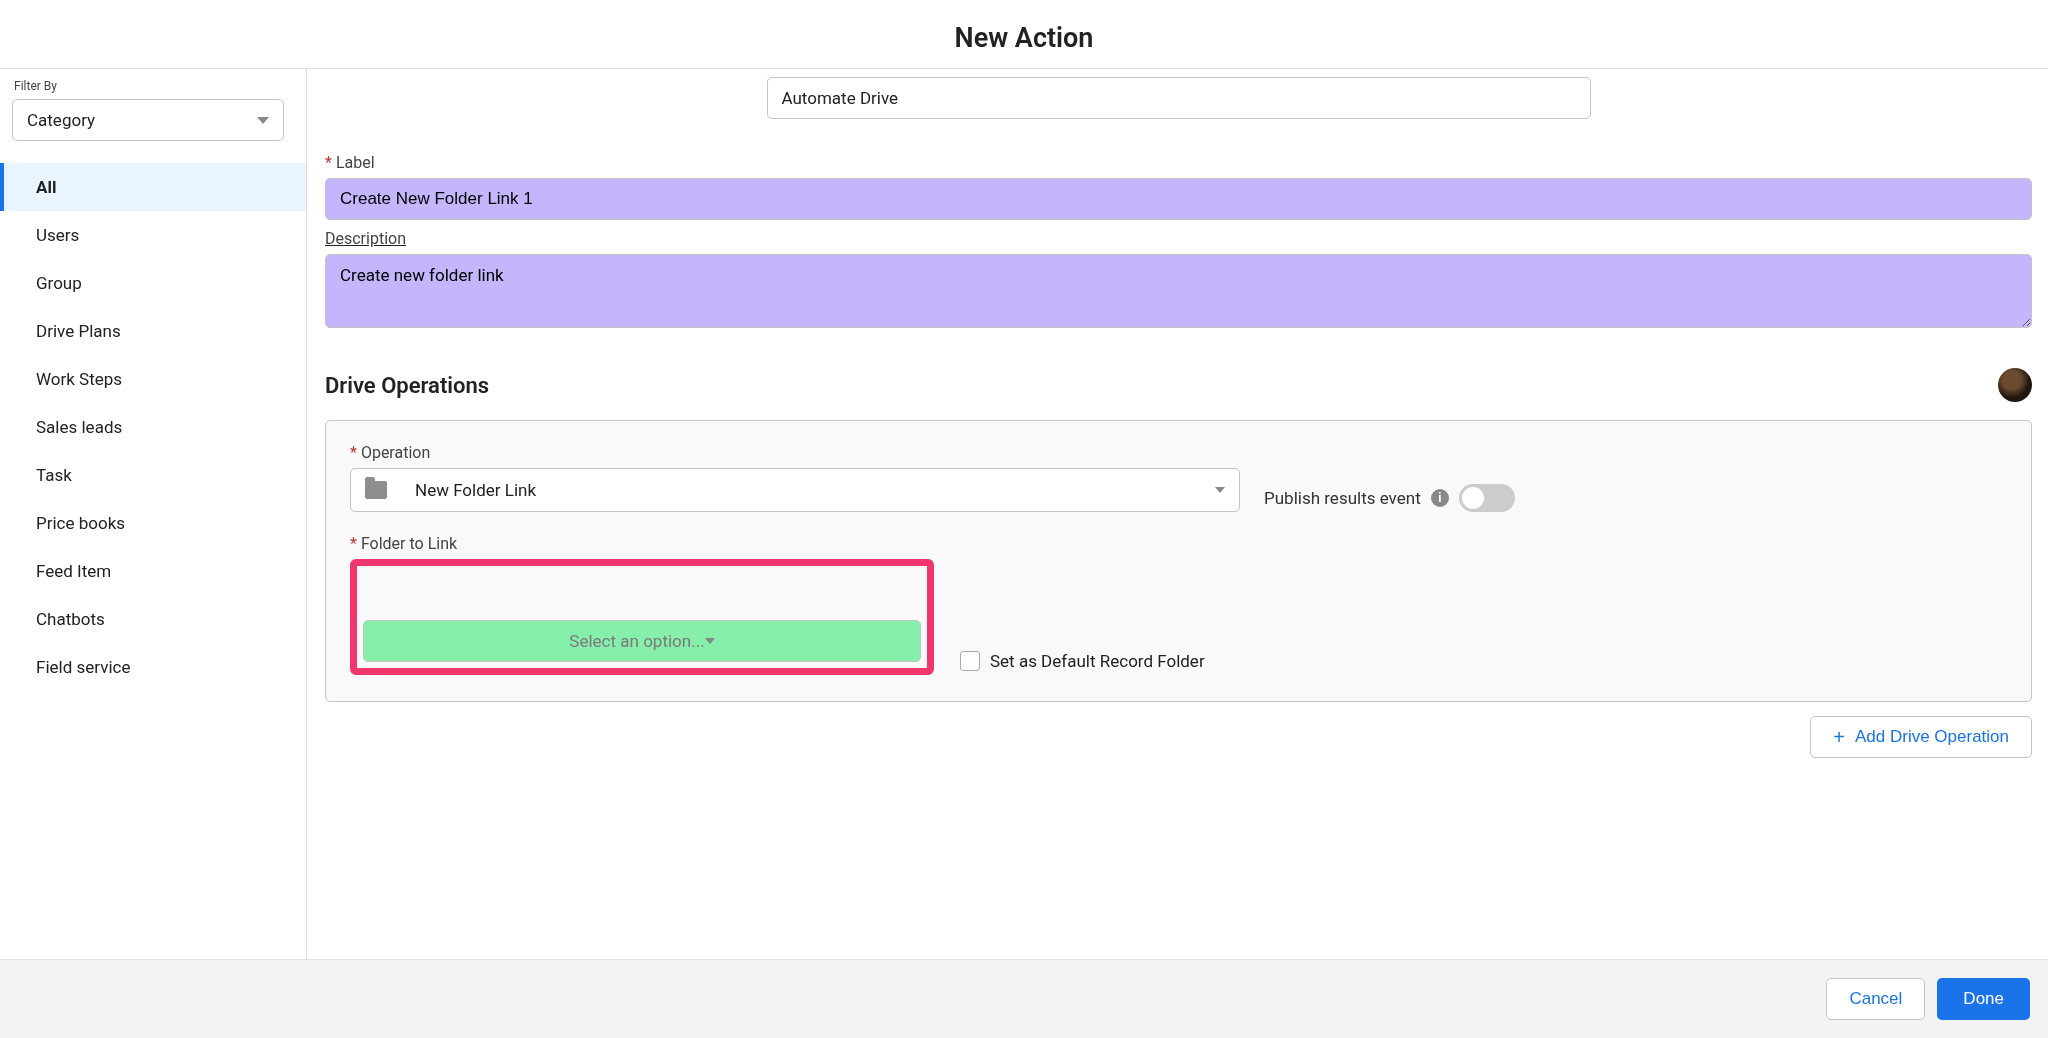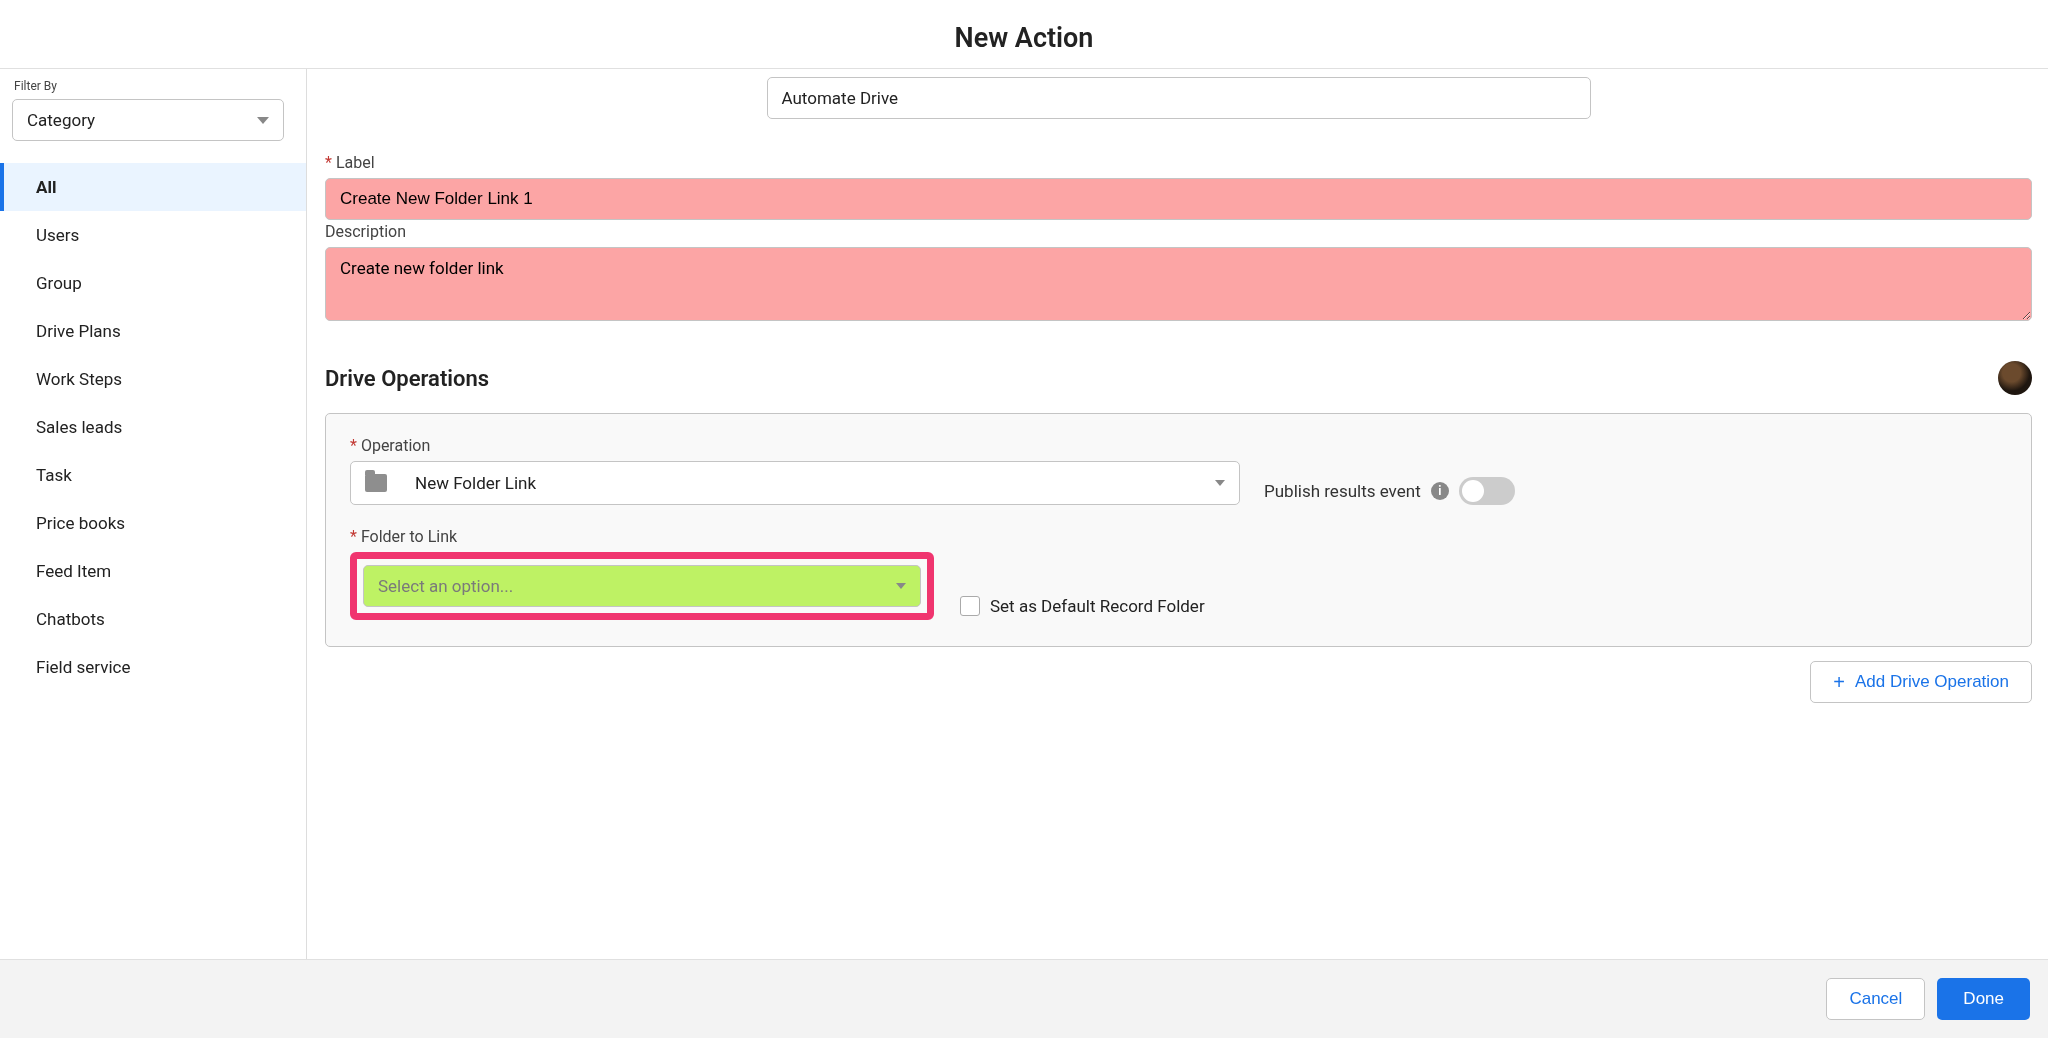--- a/index.html
+++ b/index.html
@@ -108,23 +108,23 @@
   .req::before {
     content:"*"; color:#c23934; margin-right:4px;
   }
   .text-input {
     height:42px;
     border:1px solid #c4c4c4;
     border-radius:5px;
     padding:0 14px;
     font-size:17px;
     width:100%;
-    background:#fca5a5;
-  }
-  .desc-wrap { margin-top:2px; }
+    background:#c4b5fd;
+  }
+  .desc-wrap { margin-top:9px;text-decoration:underline; }
   textarea.text-input {
     height:74px;
     padding:10px 14px;
     resize:both;
     font-family:inherit;
   }
   .section-head {
     display:flex;
     align-items:center;
     justify-content:space-between;
@@ -193,25 +193,26 @@
   }
   .highlight-box {
     border:7px solid #f0356f;
     border-radius:6px;
     padding:6px;
   }
   .folder-select {
     height:42px;
     border:1px solid #c4c4c4;
     border-radius:5px;
-    background:#bef264;
+    background:#86efac;
     padding:0 14px;
-    display:flex; align-items:center; justify-content:space-between;
+    display:flex; align-items:center; justify-content:center;
     color:#7a7a7a;
     cursor:pointer;
+    margin-top:48px;
   }
   .check-row { display:flex; align-items:center; gap:10px; margin-bottom:4px; }
   .checkbox {
     width:20px; height:20px; border:1px solid #aaa; border-radius:3px; background:#fff; cursor:pointer;
   }
   .add-op-row { display:flex; justify-content:flex-end; margin-top:14px; }
   .btn-outline {
     border:1px solid #c4c4c4; border-radius:5px; background:#fff;
     padding:10px 22px; font-size:17px; color:#1a73e8;
     display:flex; align-items:center; gap:10px; cursor:pointer;

